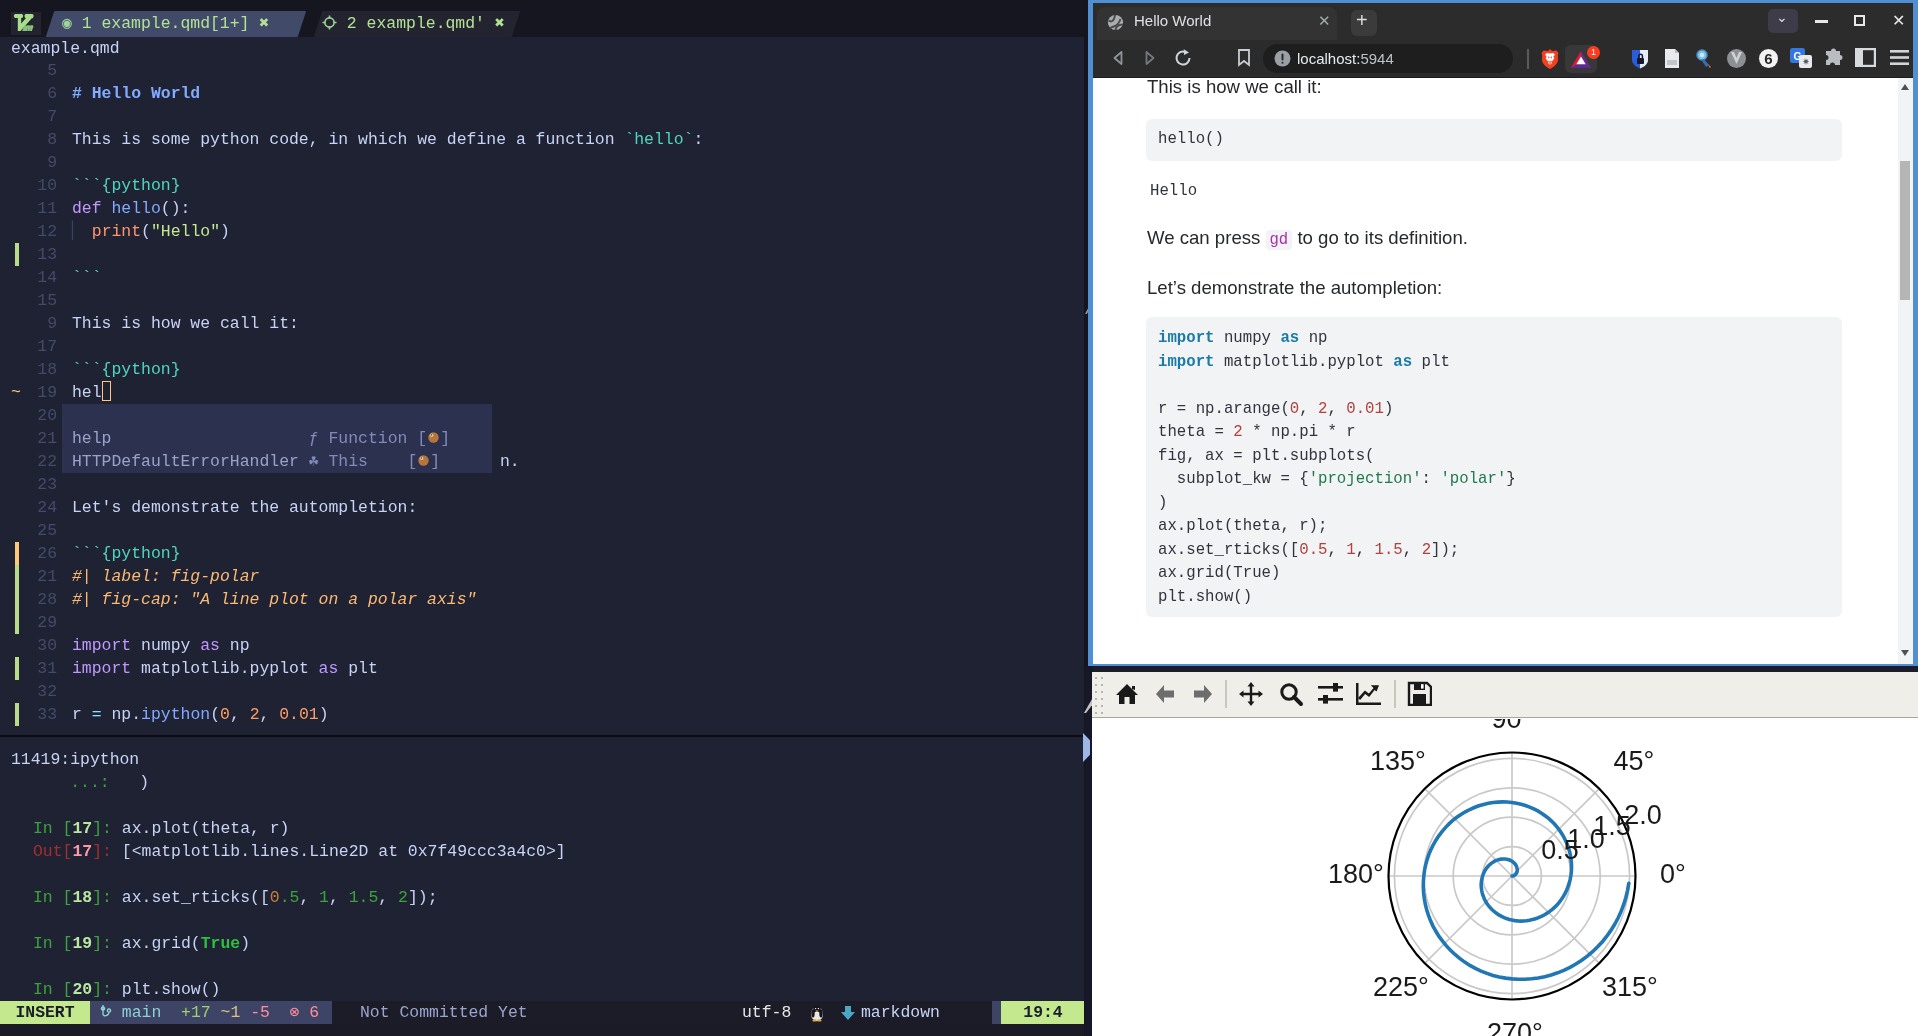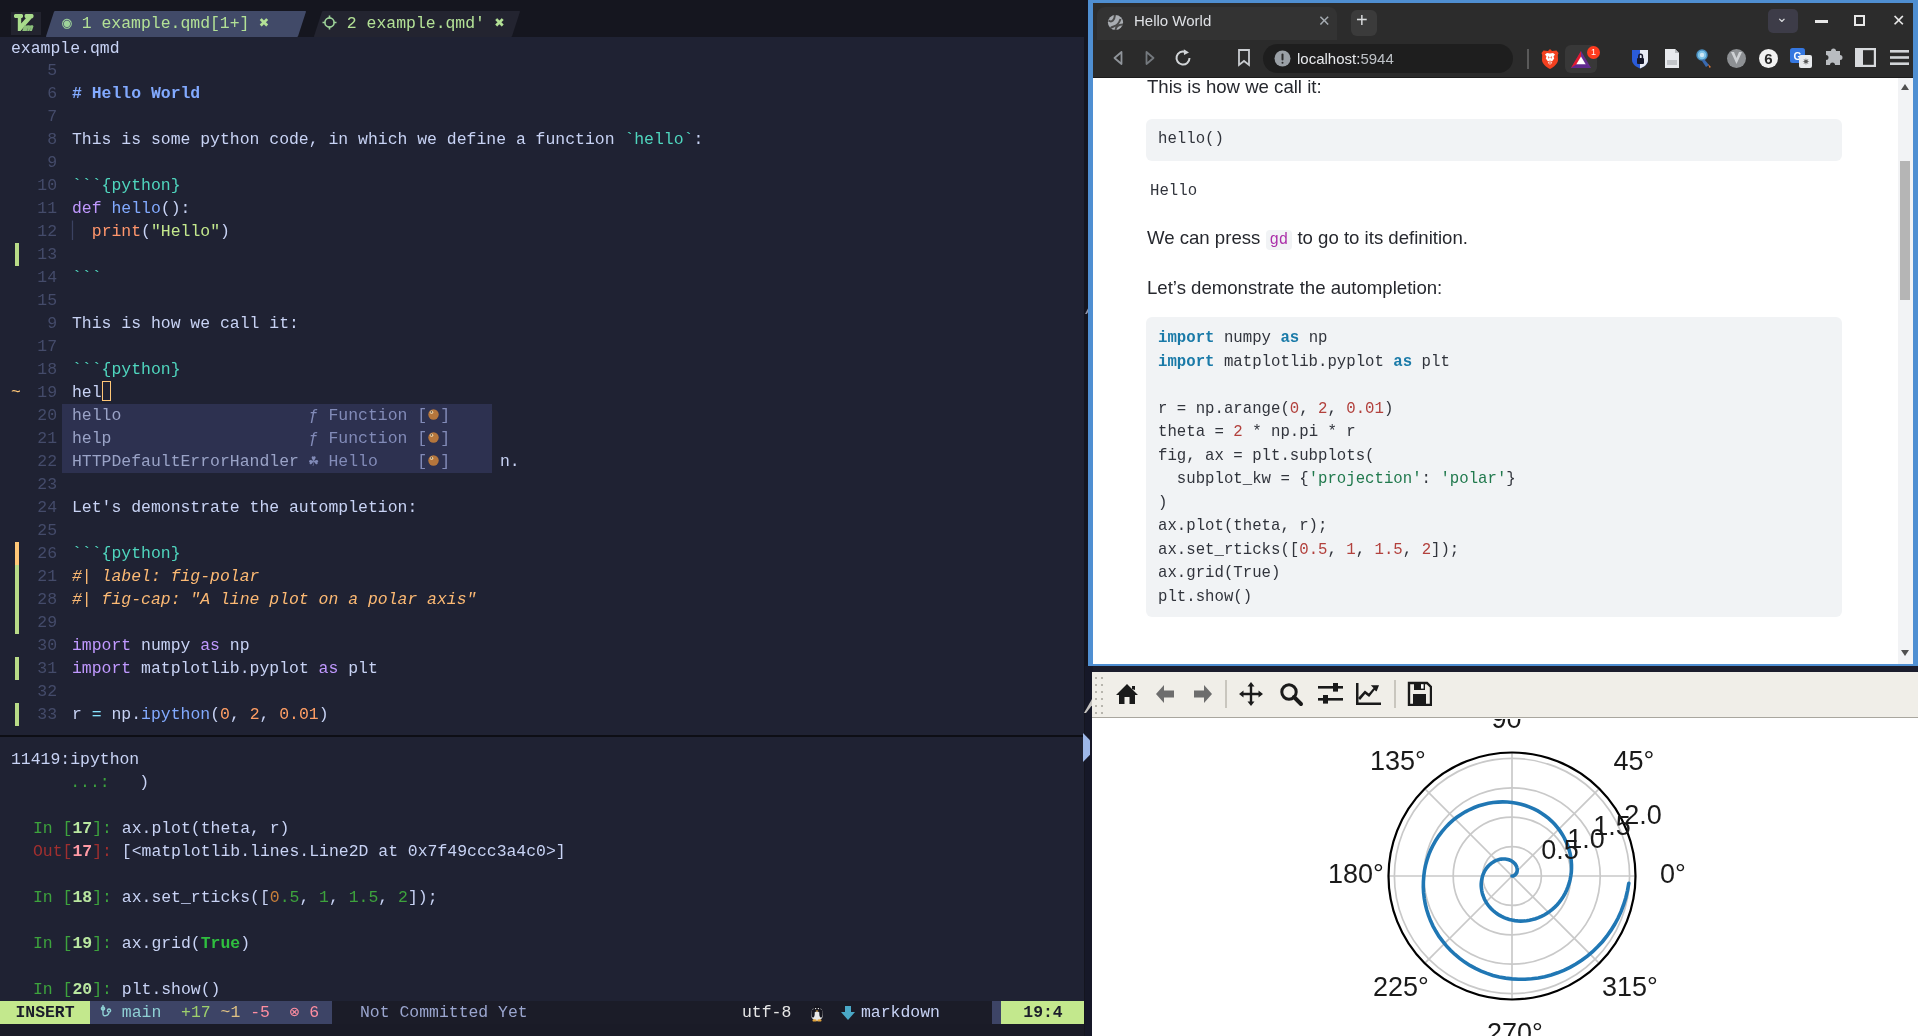--- a/index.html
+++ b/index.html
@@ -88,31 +88,26 @@
 <div class="row" style="top:703px"><span class="ln">33</span><span class="txt">r <span class="op">=</span> np.<span class="fn">ipython</span>(<span class="num">0</span>, <span class="num">2</span>, <span class="num">0.01</span>)</span></div>
 <div class="sign" style="top:243px;background:#b8db87;height:23px"></div>
 <div class="sign" style="top:542px;background:#ffc777;height:23px"></div>
 <div class="sign" style="top:565px;background:#b8db87;height:23px"></div>
 <div class="sign" style="top:588px;background:#b8db87;height:23px"></div>
 <div class="sign" style="top:611px;background:#b8db87;height:23px"></div>
 <div class="sign" style="top:657px;background:#b8db87;height:23px"></div>
 <div class="sign" style="top:703px;background:#b8db87;height:23px"></div>
 <div class="row" style="top:381px;left:11px;color:#ffc777">~</div>
 <div id="pum">
-<div class="pumrow" style="top:0">hello                   <span style="color:#828bb8">ƒ Function [</span><svg width="13" height="13" viewBox="0 0 13 13" style="vertical-align:-1px">
-            <circle cx="6.5" cy="6.5" r="5.2" fill="#b5763c"></circle>
-            <circle cx="4.6" cy="4.2" r="1.7" fill="#e8c89a"></circle>
-            <circle cx="4.4" cy="3.9" r="0.7" fill="#222"></circle>
-          </svg><span style="color:#828bb8">]</span></div>
 <div class="pumrow" style="top:23px">help                    <span style="color:#828bb8">ƒ Function [</span><svg width="13" height="13" viewBox="0 0 13 13" style="vertical-align:-1px">
             <circle cx="6.5" cy="6.5" r="5.2" fill="#b5763c"></circle>
             <circle cx="4.6" cy="4.2" r="1.7" fill="#e8c89a"></circle>
             <circle cx="4.4" cy="3.9" r="0.7" fill="#222"></circle>
           </svg><span style="color:#828bb8">]</span></div>
-<div class="pumrow" style="top:46px">HTTPDefaultErrorHandler <span style="color:#828bb8">☘ Hello    [</span><svg width="13" height="13" viewBox="0 0 13 13" style="vertical-align:-1px">
+<div class="pumrow" style="top:46px">HTTPDefaultErrorHandler <span style="color:#828bb8">☘ This    [</span><svg width="13" height="13" viewBox="0 0 13 13" style="vertical-align:-1px">
             <circle cx="6.5" cy="6.5" r="5.2" fill="#b5763c"></circle>
             <circle cx="4.6" cy="4.2" r="1.7" fill="#e8c89a"></circle>
             <circle cx="4.4" cy="3.9" r="0.7" fill="#222"></circle>
           </svg><span style="color:#828bb8">]</span></div>
 </div>
 <div class="row" style="top:450px;left:500px">n.</div>
 <div class="abs" style="left:0;top:735px;width:1085px;height:2px;background:#0d0e15"></div>
 <div class="abs" style="left:0;top:1024px;width:1085px;height:12px;background:#1a1b27"></div>
 <div class="row" style="top:748px;left:11px">11419:ipython</div>
 <div class="row" style="top:771px;left:11px"><span style="color:#3da33d">      ...:</span>   )</div>

